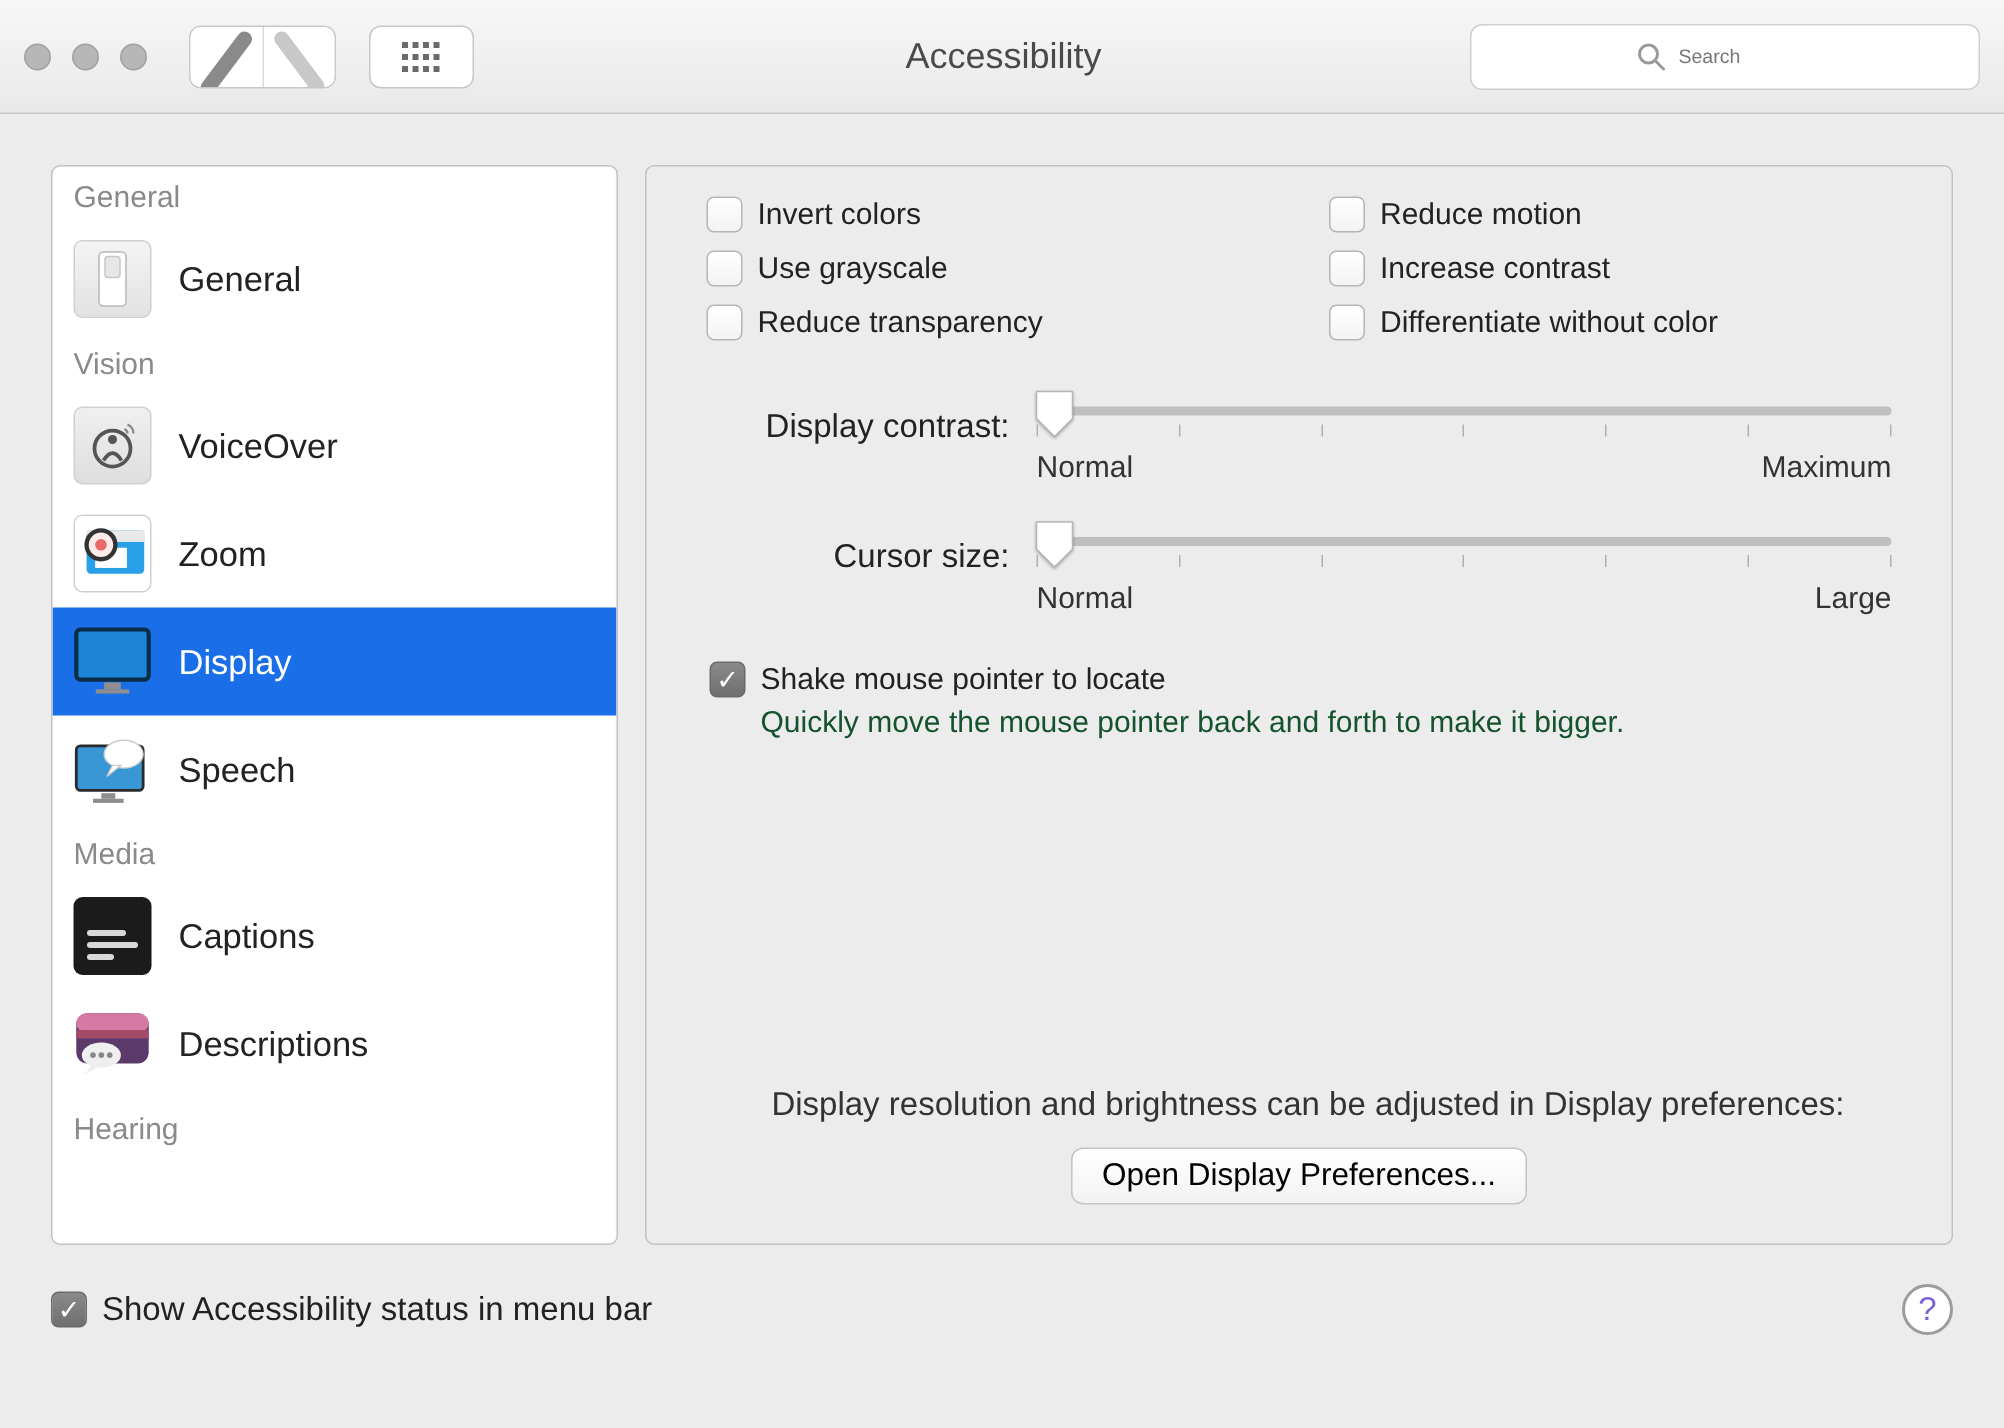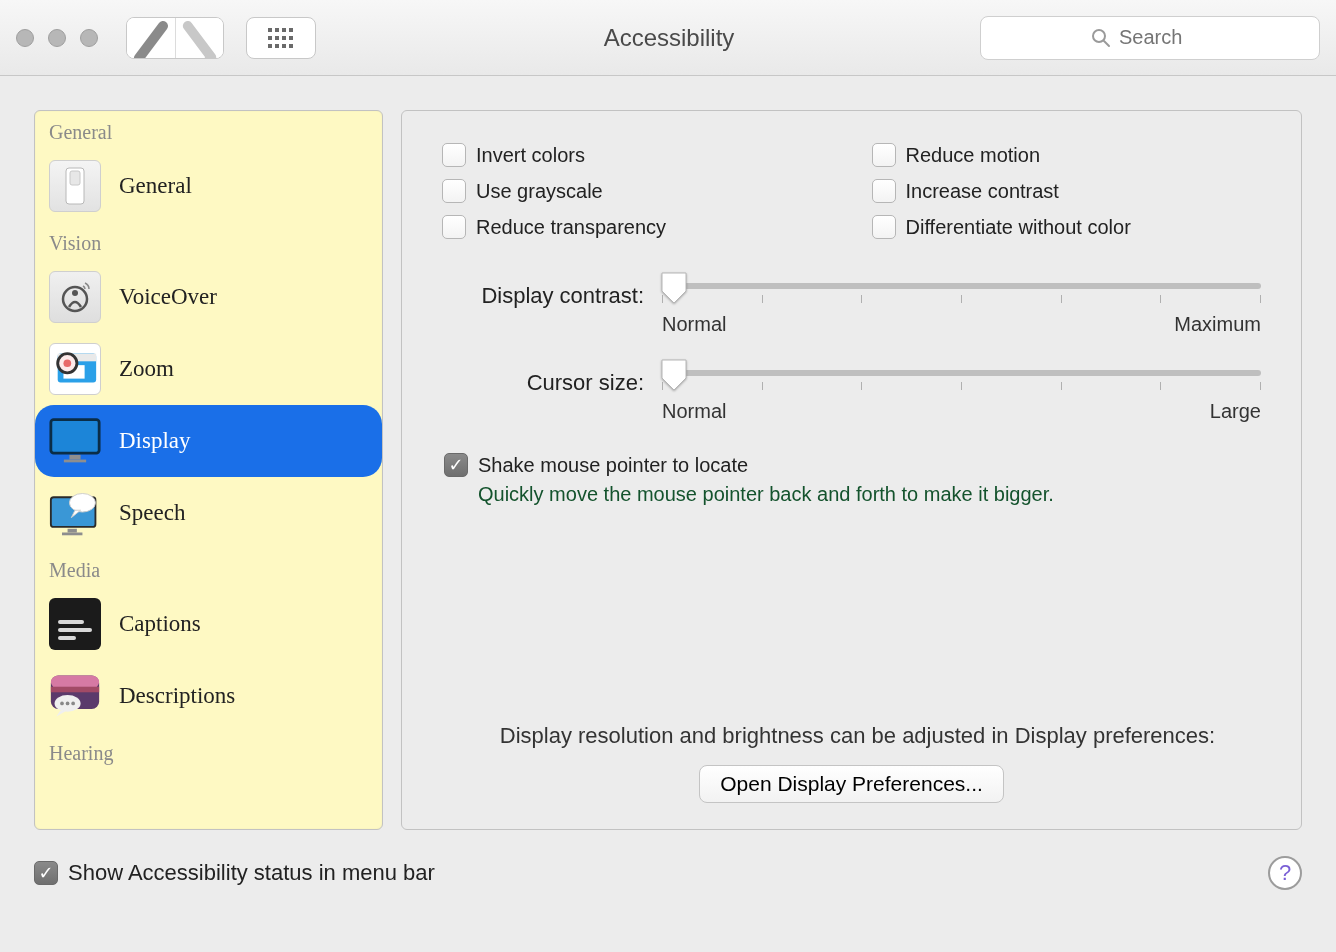--- a/index.html
+++ b/index.html
@@ -81,42 +81,41 @@
     background: #fff;
     display: flex;
     align-items: center;
     justify-content: center;
     color: #9a9a9a;
     gap: 8px;
   }
   .searchbox svg { width: 20px; height: 20px; fill: #9a9a9a; }
   .searchbox input {
     border: none; outline: none;
-    font-size: 20px; color: #555;
+    font-size: 13px; color: #555;
     width: 90px;
     background: transparent;
   }
 
   
   .content {
     display: flex;
     gap: 18px;
     padding: 34px 34px 18px 34px;
   }
 
   
   .sidebar {
-    width: 349px;
+    width: 378px;
     height: 720px;
-    background: #fef9c3;
+    background: #ffffff;
     border: 1px solid #c2c2c2;
     border-radius: 6px;
     overflow-y: auto;
     box-shadow: inset 0 0 2px rgba(0,0,0,0.06);
-    font-family: Liberation Serif, serif;
   }
   .section-header {
     font-size: 20px;
     color: #8a8a8a;
     padding: 10px 14px 6px 14px;
   }
   .item {
     display: flex;
     align-items: center;
     gap: 18px;
@@ -126,31 +125,31 @@
   .item .icon {
     width: 52px; height: 52px;
     border-radius: 6px;
     display: flex; align-items: center; justify-content: center;
     flex-shrink: 0;
   }
   .item .label {
     font-size: 23px;
     color: #222;
   }
-  .item.selected { background: #1a6fe8; border-radius: 19px; }
+  .item.selected { background: #1a6fe8; }
   .item.selected .label { color: #fff; }
 
   
   .panel {
     flex: 1;
     height: 720px;
     background: #ececec;
     border: 1px solid #c2c2c2;
     border-radius: 6px;
-    padding: 32px 40px 28px 40px;
+    padding: 20px 40px 28px 40px;
     position: relative;
   }
 
   .checkgrid {
     display: grid;
     grid-template-columns: 1fr 1fr;
     column-gap: 40px;
     row-gap: 12px;
     margin-bottom: 40px;
   }

